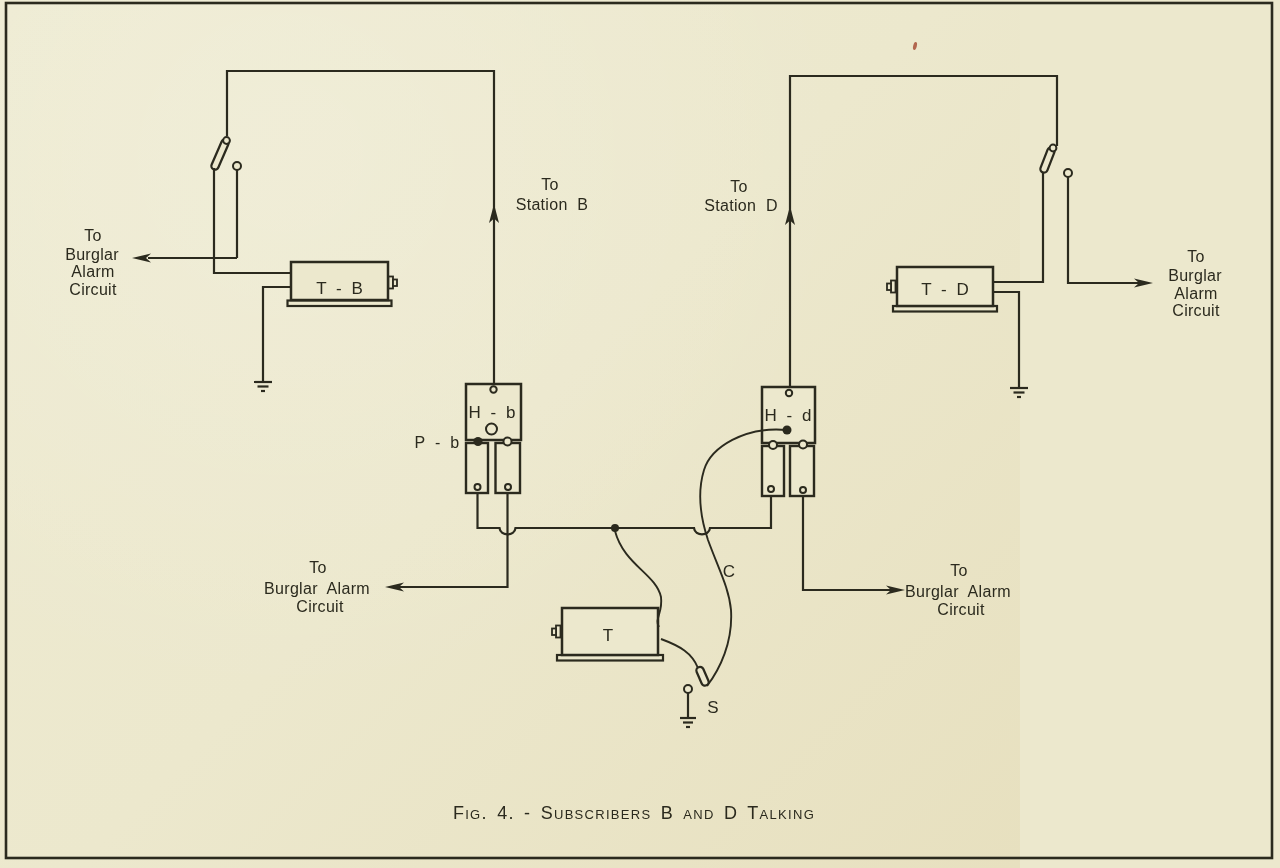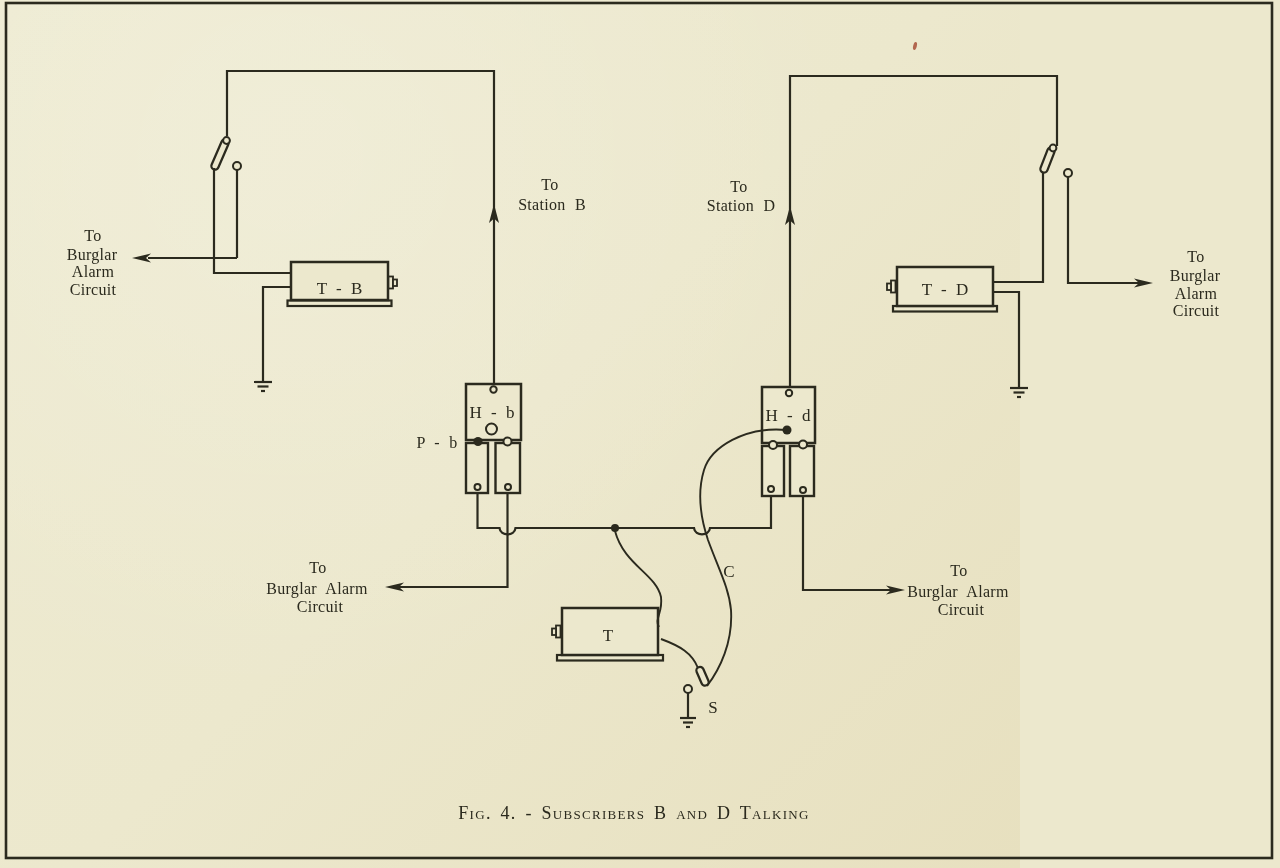--- a/index.html
+++ b/index.html
@@ -7,21 +7,20 @@
   body {
     width:1280px; height:868px; overflow:hidden;
     background:var(--paper);
     font-family:"Liberation Sans", sans-serif;
   }
   .page {
     position:relative; width:1020px; height:868px;
     background:
       radial-gradient(ellipse at 28% 18%, rgba(255,255,255,0.16), rgba(255,255,255,0) 55%),
       linear-gradient(135deg, #eeebd2 0%, #ece8cd 50%, #e7e0bf 100%);
-    font-family: Liberation Serif, serif;
   }
   svg { display:block; }
   .frame { fill:none; stroke:var(--ink); stroke-width:2.6; }
   .wire { fill:none; stroke:var(--ink); stroke-width:2.2; }
   .cord { fill:none; stroke:var(--ink); stroke-width:1.9; }
   .box   { fill:var(--paper); stroke:var(--ink); stroke-width:2.5; }
   .plate { fill:var(--paper); stroke:var(--ink); stroke-width:2.2; }
   .knob  { fill:var(--paper); stroke:var(--ink); stroke-width:1.8; }
   .jack  { fill:var(--paper); stroke:var(--ink); stroke-width:2.4; }
   .term  { fill:var(--paper); stroke:var(--ink); stroke-width:2; }

